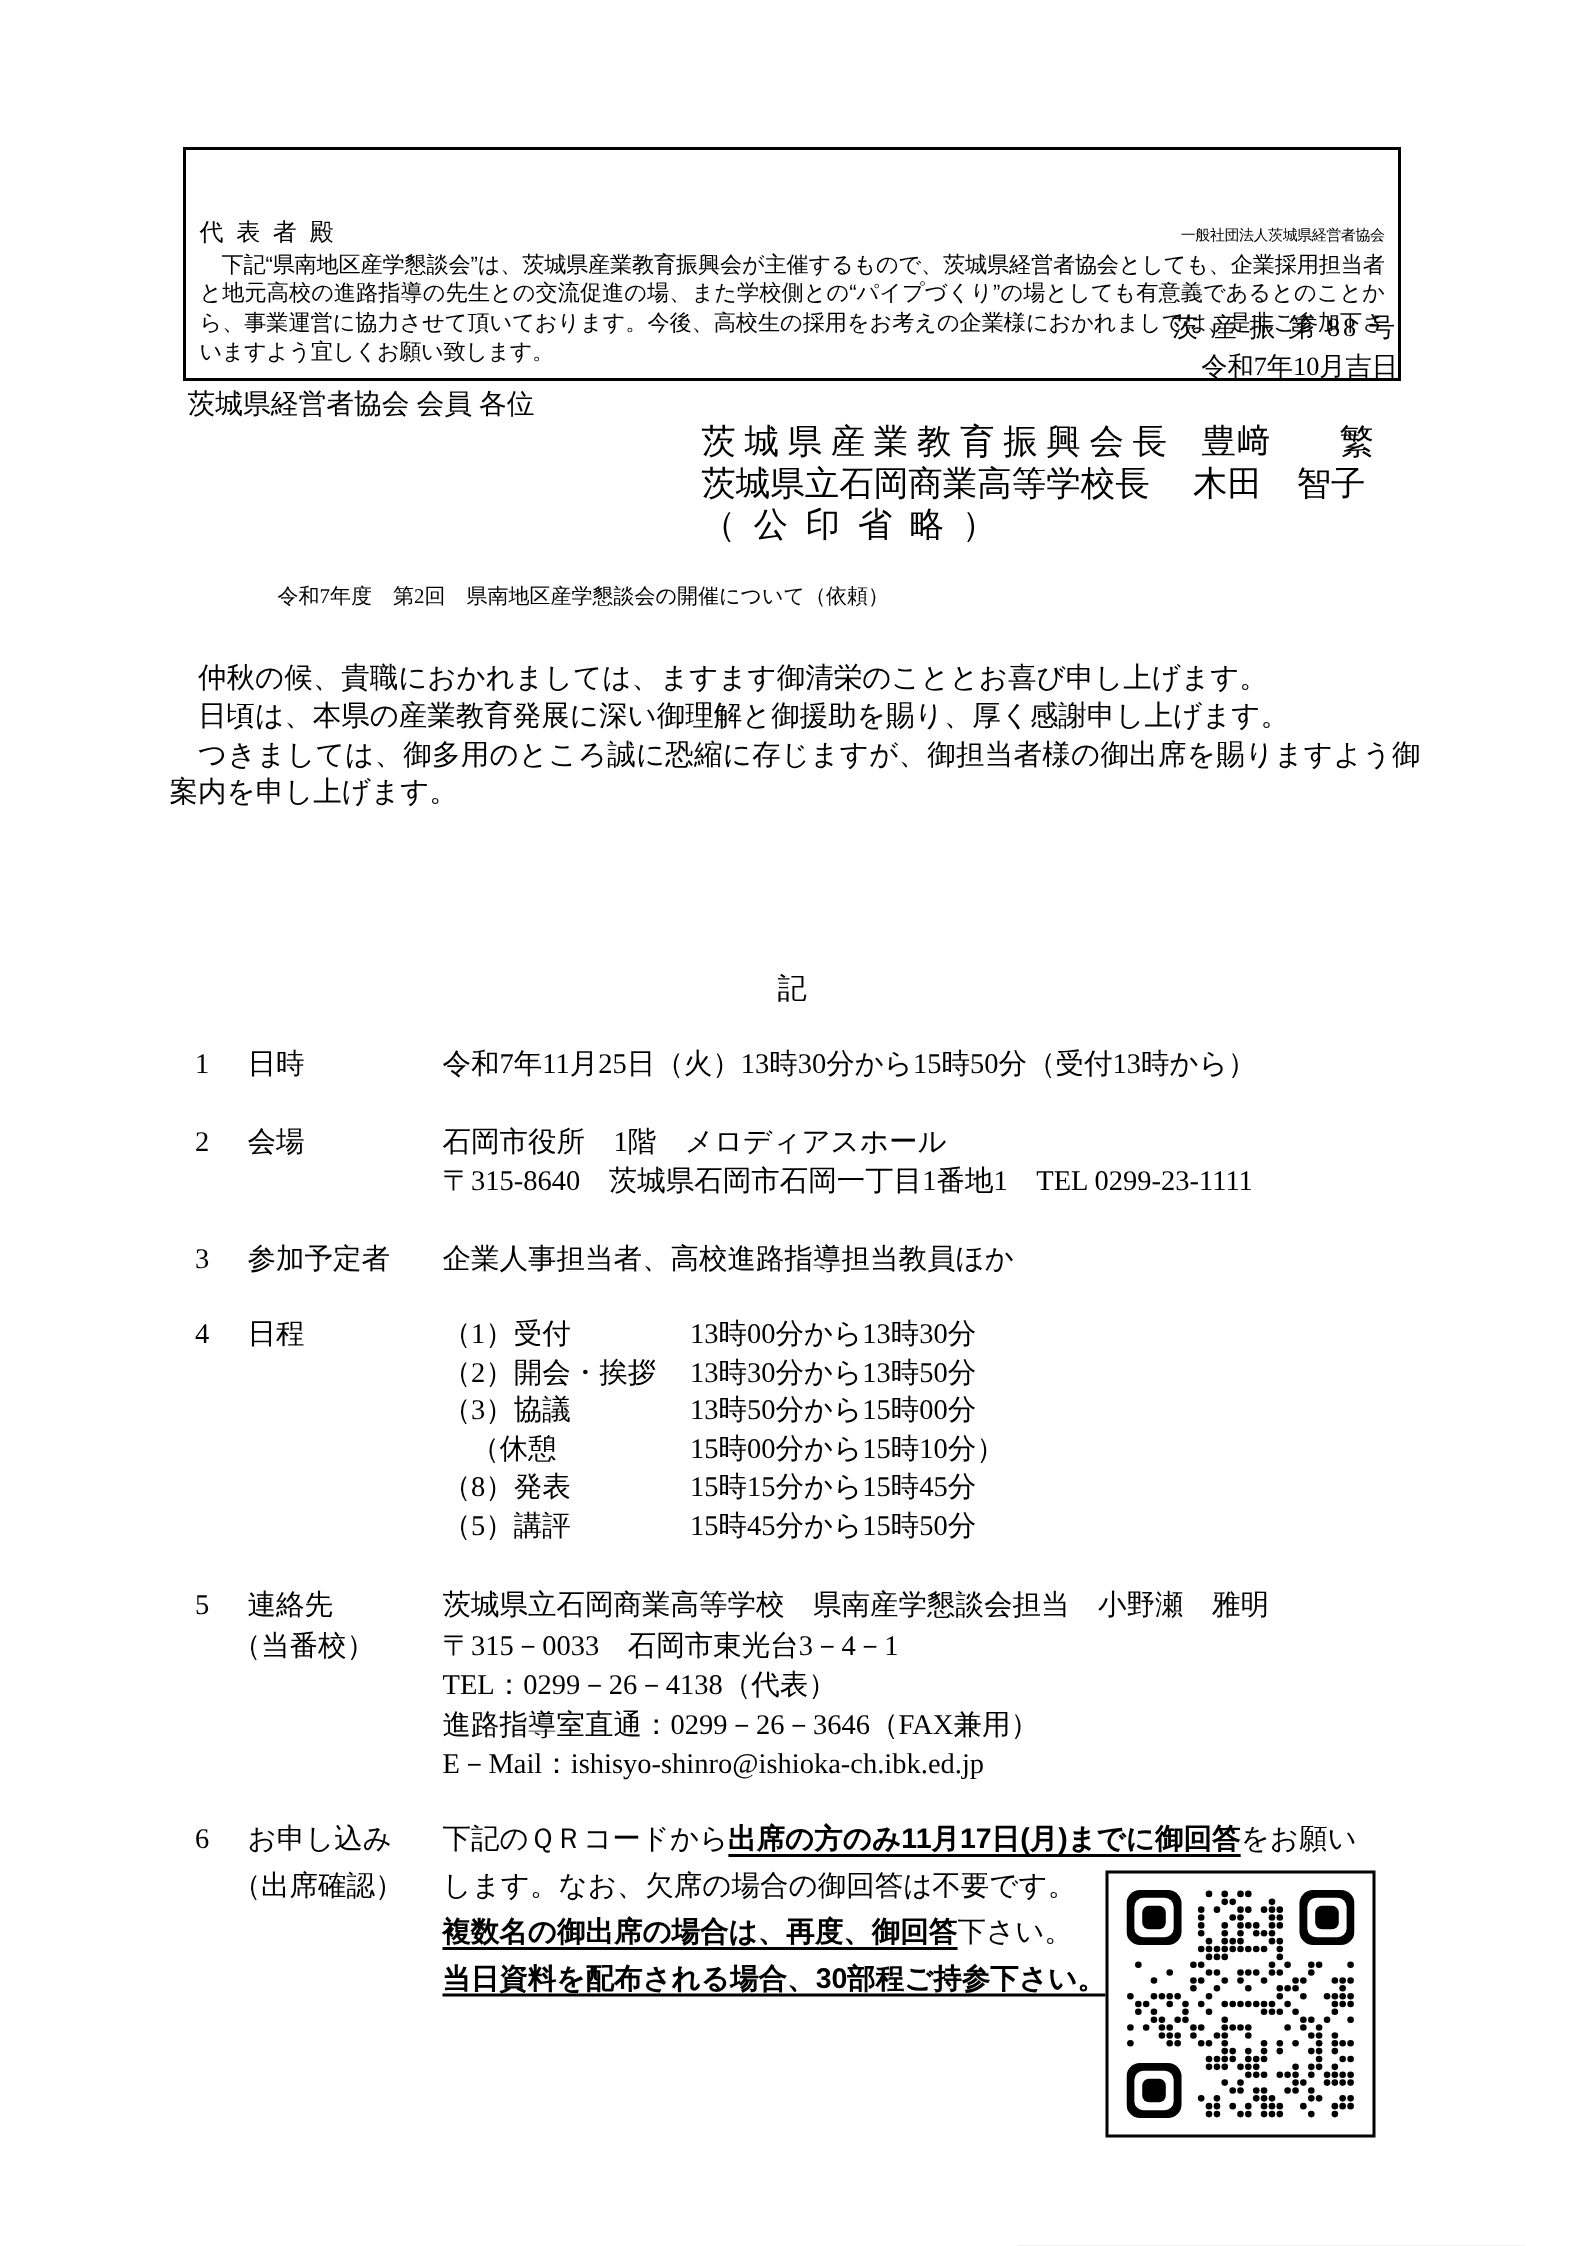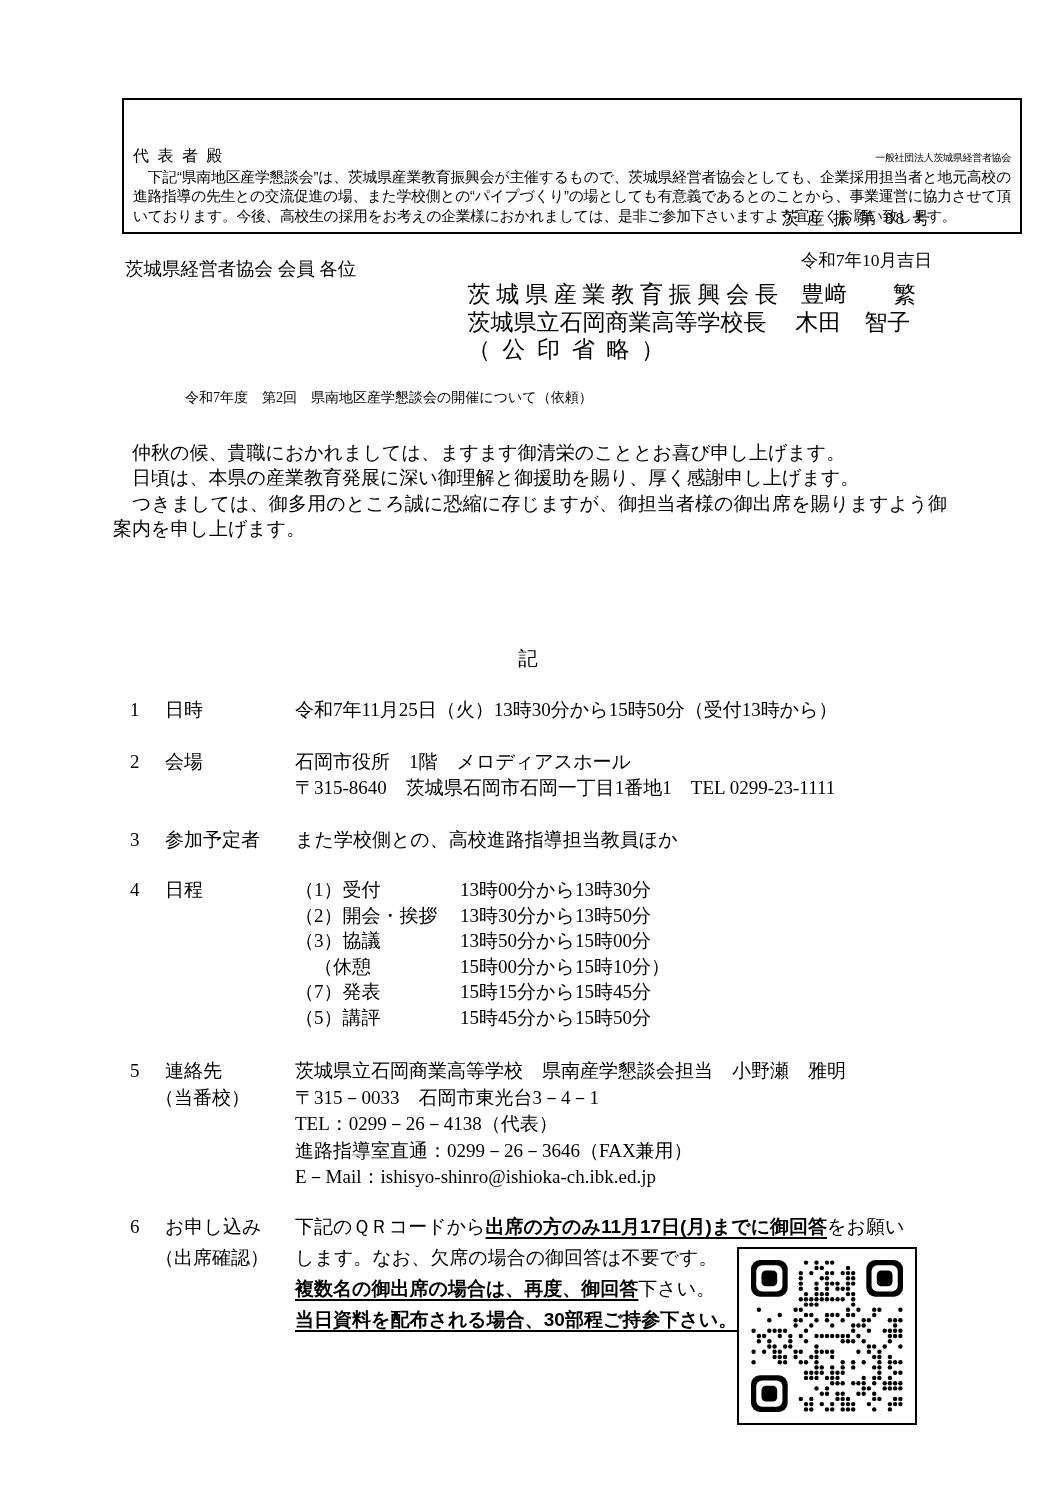--- a/index.html
+++ b/index.html
@@ -8,38 +8,38 @@
     position:relative;
     width:1058px; height:1497px;
     margin:0 auto;
     background:#ffffff;
     color:#000;
     font-family:"Liberation Serif","DejaVu Serif",serif;
     overflow:hidden;
   }
   
   .notice-box {
-    position:absolute; left:122px; top:98px; width:900px; min-height:106px;
+    position:absolute; left:122px; top:98px; width:812px; min-height:106px;
     border:2px solid #000;
     padding:4px 9px 6px 9px;
     font-family:"Liberation Sans","DejaVu Sans",sans-serif;
     font-size:14.8px; line-height:19.5px;
     letter-spacing:-0.3px;
   }
   .notice-head { display:flex; justify-content:space-between; align-items:baseline; }
   .notice-recipient { font-size:16px; letter-spacing:2px; }
   .notice-org { font-size:10px;margin-top:44px; }
   .notice-body { text-align:justify; }
   
   .doc-number {
     position:absolute; top:206px; right:126px;
     font-size:17.5px; letter-spacing:2px;
   }
   .doc-date {
-    position:absolute; top:248px; right:126px;
+    position:absolute; top:232px; right:126px;
     font-size:17.5px;
   }
   .addressee {
     position:absolute; top:256px; left:125px;
     font-size:18.5px;
   }
   .senders {
     position:absolute; top:281px; right:142px;
     text-align:left; font-size:23px; line-height:27.5px;
   }
@@ -141,21 +141,21 @@
       <div class="label">会場</div>
       <div class="content">
         <div>石岡市役所　1階　メロディアスホール</div>
         <div>〒315-8640　茨城県石岡市石岡一丁目1番地1　TEL 0299-23-1111</div>
       </div>
     </div>
 
     <div class="item item-3">
       <div class="no">3</div>
       <div class="label">参加予定者</div>
-      <div class="content">また学校側との、高校進路指導担当教員ほか</div>
+      <div class="content">企業人事担当者、高校進路指導担当教員ほか</div>
     </div>
 
     <div class="item item-4">
       <div class="no">4</div>
       <div class="label">日程</div>
       <div class="content">
         <div class="sched-row">
           <span>（1）受付</span>
           <span>13時00分から13時30分</span>
         </div>
@@ -165,21 +165,21 @@
         </div>
         <div class="sched-row">
           <span>（3）協議</span>
           <span>13時50分から15時00分</span>
         </div>
         <div class="sched-row">
           <span>　（休憩</span>
           <span>15時00分から15時10分）</span>
         </div>
         <div class="sched-row">
-          <span>（7）発表</span>
+          <span>（8）発表</span>
           <span>15時15分から15時45分</span>
         </div>
         <div class="sched-row">
           <span>（5）講評</span>
           <span>15時45分から15時50分</span>
         </div>
       </div>
     </div>
 
     <div class="item item-5">

